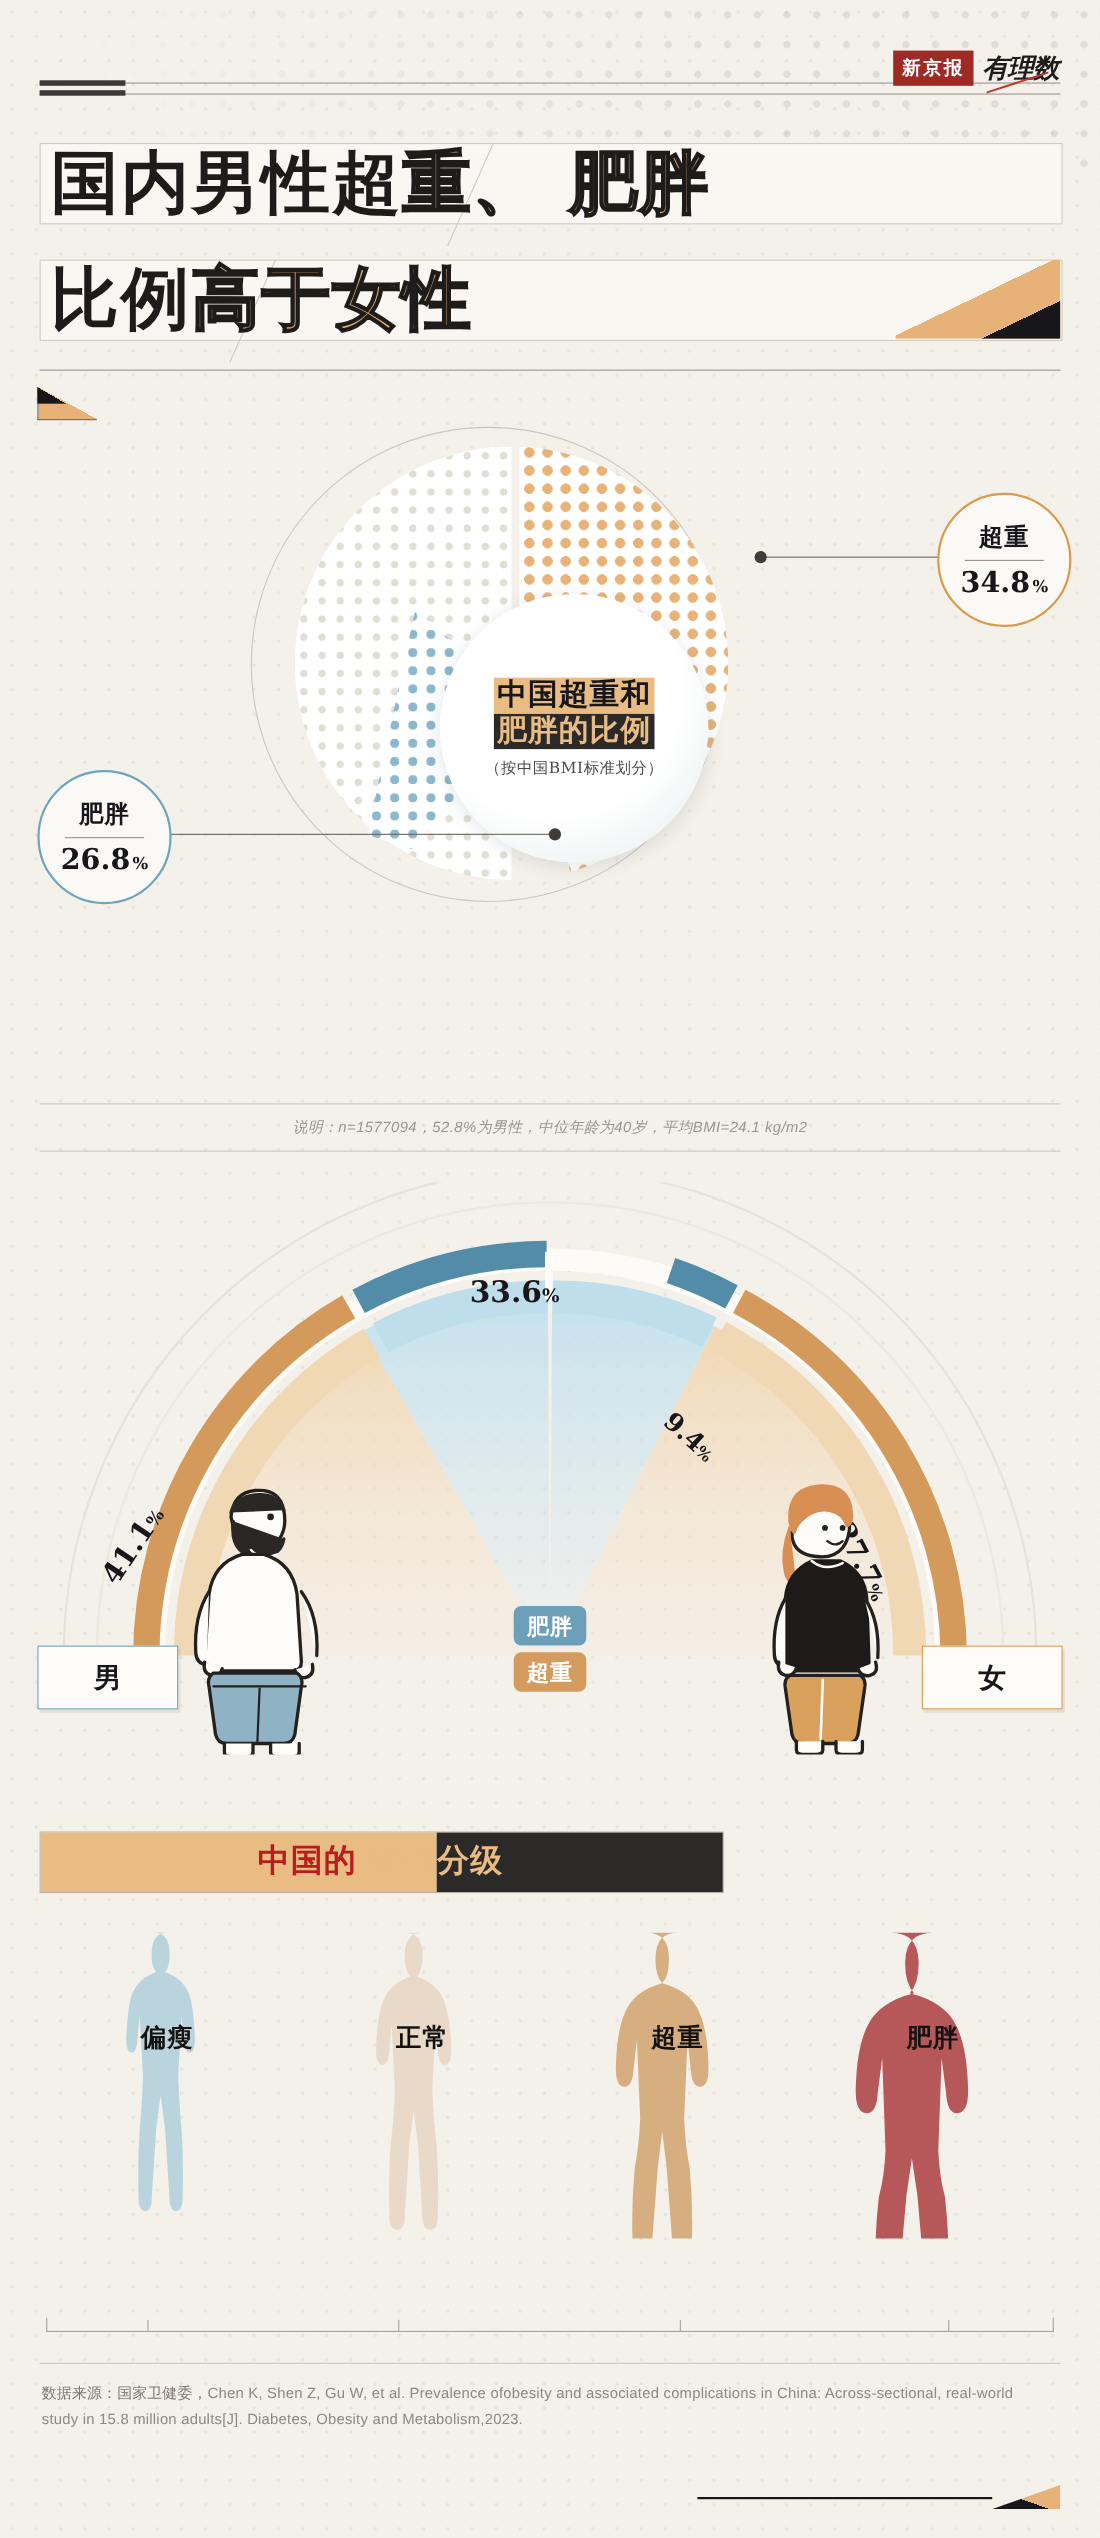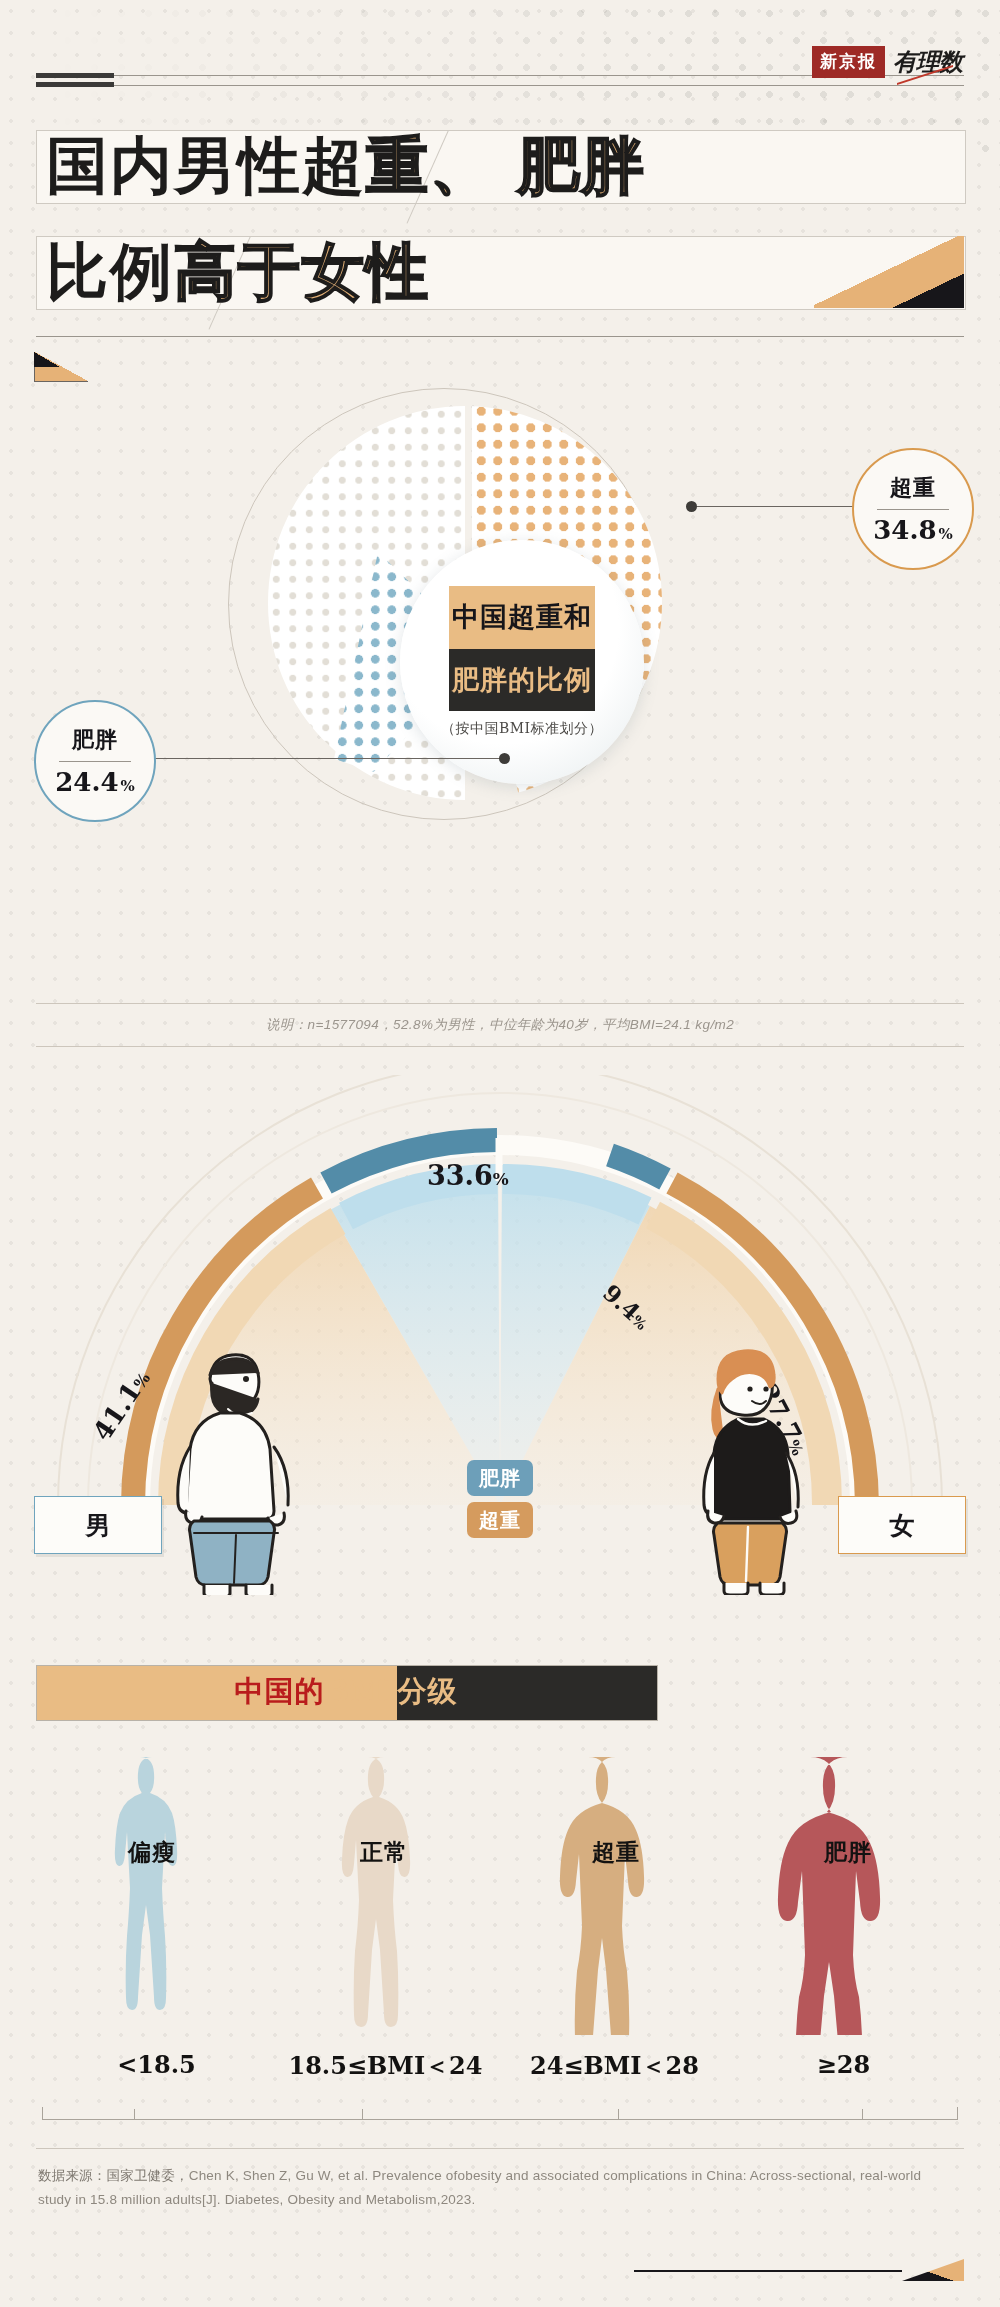--- a/index.html
+++ b/index.html
@@ -127,21 +127,21 @@
     position:absolute;left:400px;top:170px;width:244px;height:244px;border-radius:50%;
     background:radial-gradient(circle at 42% 36%, #ffffff 0%, #ffffff 55%, #eef2f3 82%, #dfe7ea 100%);
     box-shadow:0 3px 16px rgba(90,110,120,.18);
     display:flex;flex-direction:column;align-items:center;justify-content:center;
   }
   .hole-title{position:relative;}
   .hole-l1,.hole-l2{
     display:block;font-size:27px;font-weight:bold;letter-spacing:1px;line-height:1.12;
     font-family:"DejaVu Serif","Liberation Serif",serif;
   }
-  .hl-box{display:inline-block;padding:16px 3px;}
+  .hl-box{display:inline-block;padding:1px 3px;}
   .bg-o{background:#e9bc84;color:#17161a;}
   .bg-k{background:#2b2a28;color:#e9bc84;}
   .hole-sub{
     margin-top:9px;font-size:14px;color:#4c4a47;letter-spacing:.5px;
     font-family:"DejaVu Serif","Liberation Serif",serif;
   }
 
   
   .callout{
     position:absolute;width:118px;height:118px;border-radius:50%;
@@ -329,21 +329,21 @@
       <div class="co-hr"></div>
       <div class="co-val"><span>34.8</span><span class="pct">%</span></div>
     </div>
 
     <div class="lead-ob">
         <span class="dot"></span>
       </div>
     <div class="callout ob">
       <div class="co-label">肥胖</div>
       <div class="co-hr"></div>
-      <div class="co-val"><span>24.4</span><span class="pct">%</span></div>
+      <div class="co-val"><span>26.8</span><span class="pct">%</span></div>
     </div>
   </div>
 
   <div class="note-hr"></div>
   <div class="note">说明：n=1577094，52.8%为男性，中位年龄为40岁，平均BMI=24.1 kg/m2</div>
   <div class="note-hr2"></div>
 
   <div class="gauge">
     <svg class="g-svg" width="1000" height="540" viewBox="0 0 1000 540">
       <defs>
@@ -465,26 +465,20 @@
       </svg>
     </div>
     <div class="body-cell">
       <span class="body-label">肥胖</span>
       <svg width="172" height="282" viewBox="0 0 172 282">
         <path d="M86 4 q-24 0-25 25 q-1 20 8 30 q-33 8-43 31 q-9 19-10 54 q-1 23 9 24 q10 1 11-19 l4-31 l3 84 q-1 24-6 42 q-4 33-3 68 q0 14 11 14 q11 0 11-15 l6-68 l5-34 l5 34 l6 68 q0 15 11 15 q11 0 11-14 q1-35-3-68 q-5-18-6-42 l3-84 l4 31 q1 20 11 19 q10-1 9-24 q-1-35-10-54 q-10-23-43-31 q9-10 8-30 q-1-25-25-25 z" fill="#b6575a"></path>
       </svg>
     </div>
   </div>
 
-  <div class="ranges">
-    <div class="range">&lt;18.5</div>
-    <div class="range">18.5≤BMI＜24</div>
-    <div class="range">24≤BMI＜28</div>
-    <div class="range">≥28</div>
-  </div>
   <div class="axis">
     <div class="bar"></div>
     <div class="cap l"></div>
     <div class="cap" style="left:92px"></div>
     <div class="cap" style="left:320px"></div>
     <div class="cap" style="left:576px"></div>
     <div class="cap" style="left:820px"></div>
     <div class="cap r"></div>
   </div>
 

